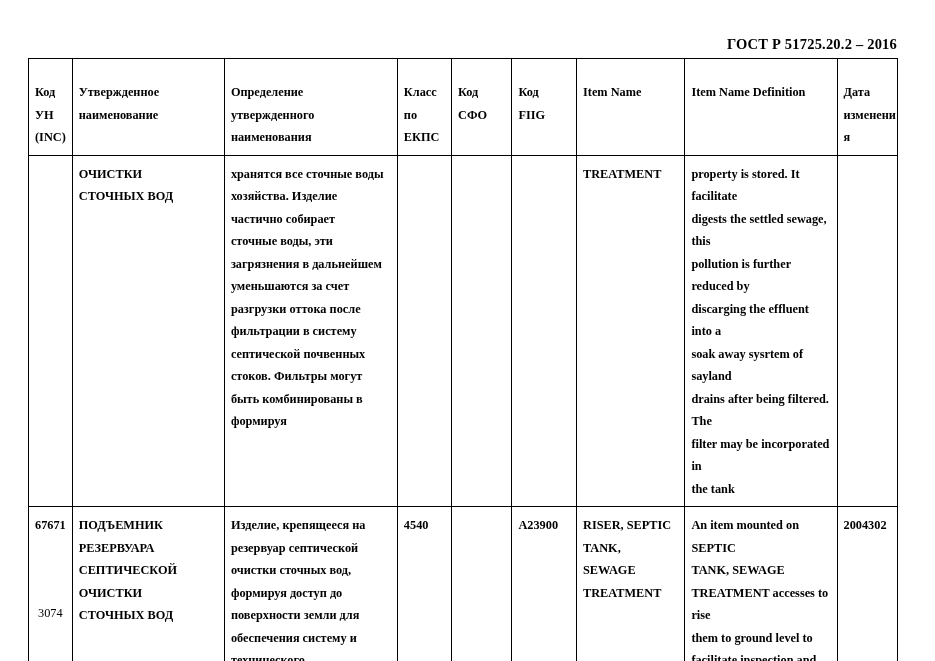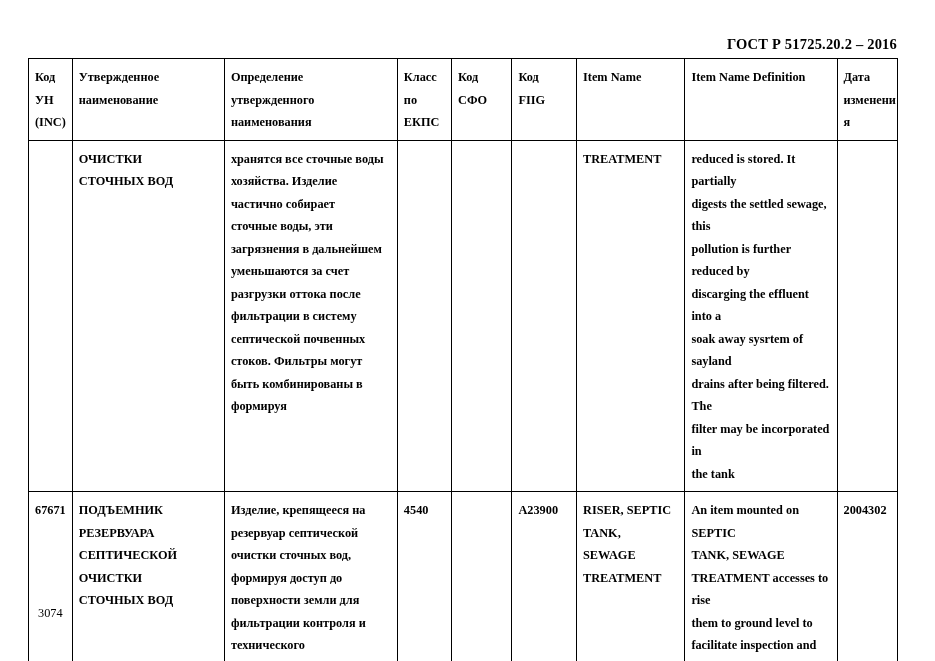--- a/index.html
+++ b/index.html
@@ -44,21 +44,21 @@
     vertical-align: top;
     padding: 7px 6px 6px 6px;
     font-size: 12.3px;
     line-height: 22.5px;
     text-align: left;
     font-weight: bold;
   }
   table.main thead th {
     font-weight: bold;
     line-height: 22.5px;
-    padding-top: 7px;
+    padding-top: 22px;
   }
   .c0 { width: 42px; }
   .c1 { width: 146px; }
   .c2 { width: 166px; }
   .c3 { width: 52px; }
   .c4 { width: 58px; }
   .c5 { width: 62px; }
   .c6 { width: 104px; }
   .c7 { width: 146px; }
   .c8 { width: 58px; }
@@ -153,21 +153,21 @@
           <span class="cellline">быть комбинированы в</span>
           <span class="cellline">формируя</span>
         </td>
         <td></td>
         <td></td>
         <td></td>
         <td>
           <span class="cellline">TREATMENT</span>
         </td>
         <td>
-          <span class="cellline">reduced is stored.  It partially</span>
+          <span class="cellline">property is stored.  It facilitate</span>
           <span class="cellline">digests the settled sewage, this</span>
           <span class="cellline">pollution is further reduced by</span>
           <span class="cellline">discarging the effluent into a</span>
           <span class="cellline">soak away sysrtem of sayland</span>
           <span class="cellline">drains after being filtered.  The</span>
           <span class="cellline">filter may be incorporated in</span>
           <span class="cellline">the tank</span>
         </td>
         <td></td>
       </tr>
@@ -181,21 +181,21 @@
           <span class="cellline">СЕПТИЧЕСКОЙ</span>
           <span class="cellline">ОЧИСТКИ</span>
           <span class="cellline">СТОЧНЫХ ВОД</span>
         </td>
         <td>
           <span class="cellline">Изделие, крепящееся на</span>
           <span class="cellline">резервуар септической</span>
           <span class="cellline">очистки сточных вод,</span>
           <span class="cellline">формируя доступ до</span>
           <span class="cellline">поверхности земли для</span>
-          <span class="cellline">фильтрации контроля и</span>
+          <span class="cellline">обеспечения систему и</span>
           <span class="cellline">технического</span>
           <span class="cellline">обслуживания</span>
         </td>
         <td>
           <span class="cellline">4540</span>
         </td>
         <td></td>
         <td>
           <span class="cellline">A23900</span>
         </td>

